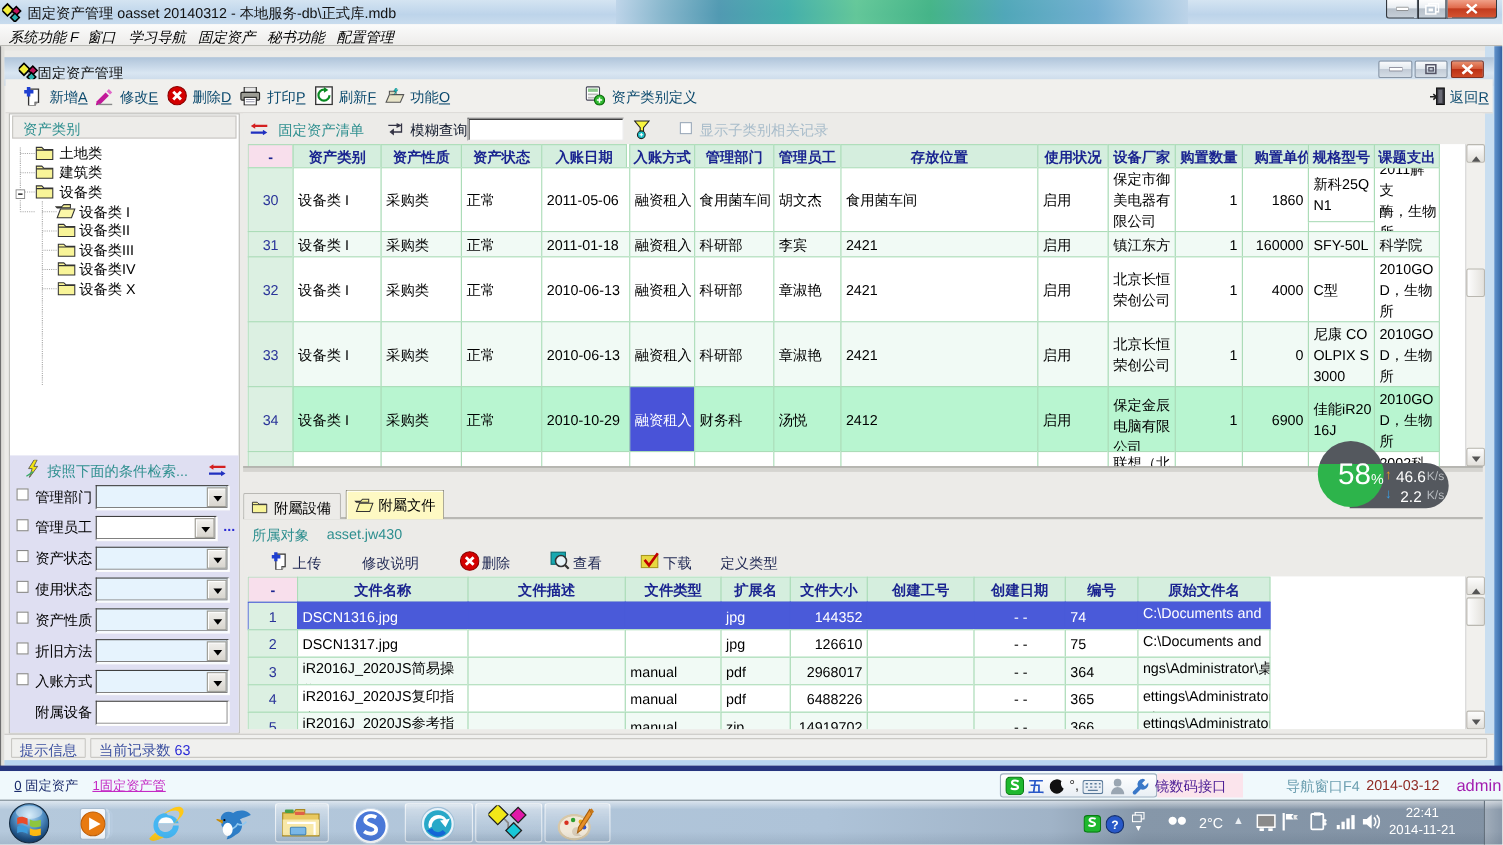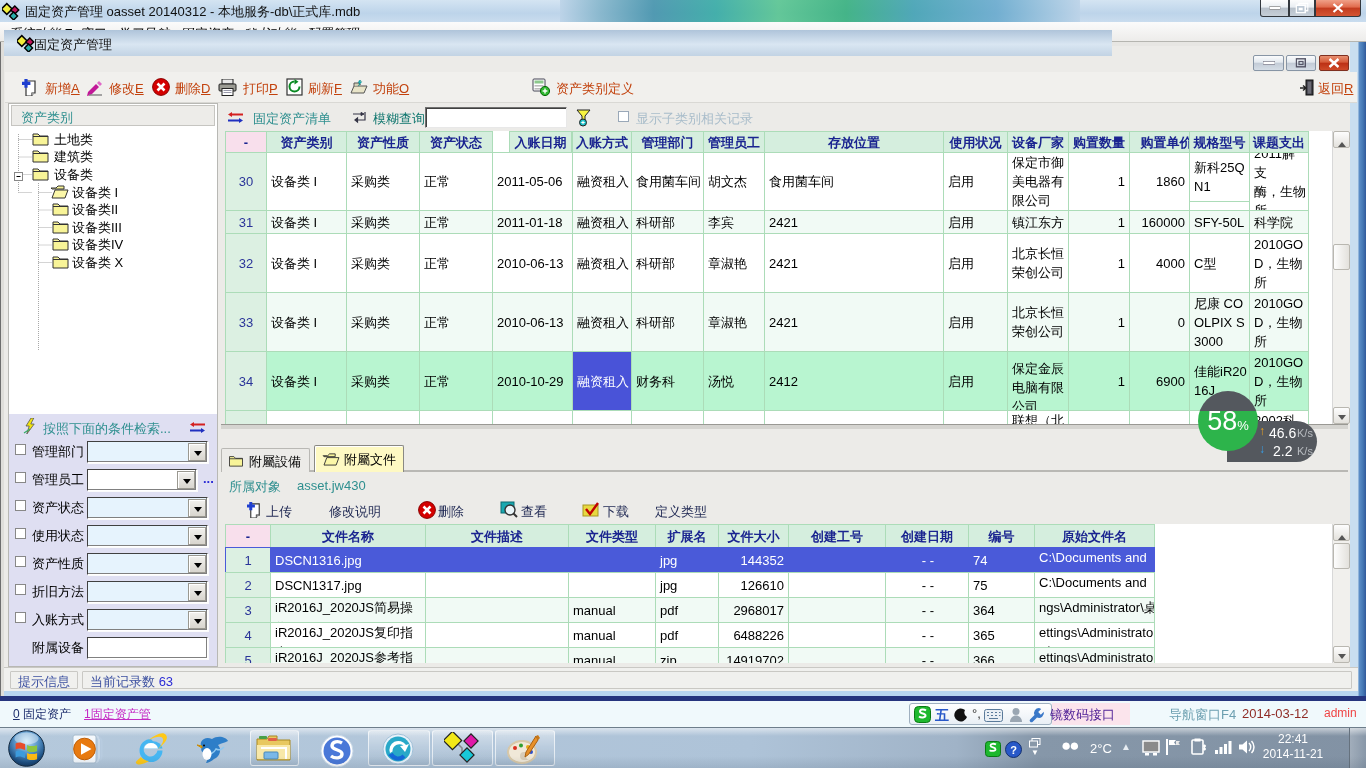--- a/index.html
+++ b/index.html
@@ -14,26 +14,26 @@
 .cap.cl{background:linear-gradient(#F0A088,#E06A4C 45%,#C23B1E 50%,#D45533);}
 .cap .glyph,.cap2 .glyph{position:absolute;left:50%;top:50%;transform:translate(-50%,-50%);}
 
 #mb{left:0;top:22px;width:1366px;height:20px;background:linear-gradient(#FBFBFB,#EDECEA);border-bottom:1px solid #B5B5B0;font-size:13px;color:#000;font-style:italic;}
 #mb span{position:absolute;top:3px;}
 #gap{left:0;top:42px;width:1366px;height:4px;background:#E7E6E3;}
 
 #lb{left:0;top:42px;width:4px;height:659px;background:#DFDEDA;border-left:1px solid #6E6E6E;}
 #rb{right:0;top:42px;width:16px;height:659px;background:linear-gradient(90deg,#C9DEF0 0%,#C9DEF0 50%,#5E8FC8 56%,#4578B4 80%,#31599B 100%);}
 
-#it{left:4px;top:30px;width:1108px;height:26px;background:linear-gradient(#AFC4DA,#D9E6F2 55%,#C2D3E4);}
+#it{left:4px;top:52px;width:1354px;height:26px;background:linear-gradient(#AFC4DA,#D9E6F2 55%,#C2D3E4);}
 #it .ttl{left:30px;top:6px;font-size:13px;color:#111;}
 .cap2{top:55px;height:16px;border:1px solid #8795A5;border-radius:2px;background:linear-gradient(#FAFBFC,#E3E9EF 45%,#C2CBD6 50%,#D5DDE6);}
 .cap2.cl{background:linear-gradient(#E89070,#D55A38 45%,#BC3014 50%,#CE4A28);border-color:#803020;}
 
-#tbar{left:5px;top:72px;width:1352px;height:31px;background:#F1F0ED;border-bottom:1px solid #D9D8D4;font-size:13px;color:#c2410c;}
+#tbar{left:5px;top:72px;width:1352px;height:31px;background:#F1F0ED;border-bottom:1px solid #D9D8D4;font-size:13px;color:#0c4a6e;}
 #tbar .it{position:absolute;top:8px;white-space:nowrap;}
 #tbar u{text-decoration:underline;}
 
 #lpanel{left:8px;top:103px;width:210px;height:564px;background:#FFFFFF;border:1px solid #B8B8B4;}
 #lphdr{left:11px;top:105px;width:204px;height:21px;background:#EDECE9;border:1px solid #C6C5C1;color:#2E8F8F;font-size:13px;padding:3px 0 0 9px;}
 #tree{left:10px;top:128px;width:206px;height:285px;background:#fff;font-size:13px;color:#000;}
 .trow{position:absolute;height:18px;white-space:nowrap;}
 
 #spanel{left:9px;top:414px;width:208px;height:252px;background:#DFDFF2;}
 #spanel .shdr{position:absolute;left:2px;top:3px;width:204px;height:20px;color:#2E8F8F;font-size:13px;}
@@ -78,21 +78,21 @@
 
 #task{left:0;top:727px;width:1366px;height:41px;background:linear-gradient(90deg,#B5C9DC 0%,#AEC3D8 55%,#A0B3C7 70%,#8697A9 76%,#8292A4 100%);border-top:1px solid #6E7E8B;}
 #task:after{content:"";position:absolute;left:0;top:0;width:100%;height:100%;background:linear-gradient(rgba(255,255,255,0) 70%,rgba(40,60,80,.12));}
 #task:before{content:"";position:absolute;left:0;top:0;width:100%;height:8px;background:linear-gradient(rgba(255,255,255,.55),rgba(255,255,255,0));}
 .tkbtn{position:absolute;top:2px;height:36px;border:1px solid rgba(255,255,255,.65);border-radius:3px;background:linear-gradient(rgba(255,255,255,.45),rgba(255,255,255,.12) 50%,rgba(120,140,160,.18));}
 #tray{position:absolute;right:0;top:0;width:400px;height:41px;color:#fff;}
 #clock{position:absolute;right:28px;top:4px;width:90px;text-align:center;color:#fff;font-size:12px;line-height:15px;}
 #showdesk{position:absolute;right:0;top:0;width:17px;height:41px;border-left:1px solid #66727E;background:linear-gradient(90deg,rgba(255,255,255,.25),rgba(255,255,255,.05));}
 
 #pill{left:1227px;top:421px;width:90px;height:41px;background:#54585E;border-radius:0 21px 21px 0;color:#fff;font-size:14px;}
-#circ{left:1198px;top:391px;width:60px;height:60px;border-radius:50%;background:linear-gradient(#54585E 34%,#2DB44B 34%);color:#fff;text-align:center;}
+#circ{left:1198px;top:401px;width:60px;height:60px;border-radius:50%;background:linear-gradient(#54585E 34%,#2DB44B 34%);color:#fff;text-align:right;}
 .teal{color:#2E8F8F;}
 </style></head>
 <body>
 <div id="scr">
   <div class="abs" id="tb">
     <div class="abs band"></div>
     <svg class="abs" style="left:2px;top:2px" width="18" height="18" viewBox="0 0 18 18">
       <path d="M5 7 L9 7 L9 14 L11 14" stroke="#9aa0a8" stroke-width="1.3" fill="none"></path>
       <rect x="1" y="3.2" width="7.6" height="7.6" transform="rotate(45 4.8 7)" fill="#F2EE3C" stroke="#000" stroke-width="1.5"></rect>
       <rect x="10" y="5.2" width="5.6" height="5.6" transform="rotate(45 12.8 8)" fill="#C2145C" stroke="#000" stroke-width="1.4"></rect>
@@ -332,36 +332,36 @@
   <div class="abs" id="fbar" style="left:221px;top:103px;width:1127px;height:28px;background:#ECEBE8;font-size:13px;">
     <svg style="position:absolute;left:6px;top:8px" width="17" height="13" viewBox="0 0 17 13">
         <path d="M5 1 L1 3.5 L5 6 V4.5 H16 V2.5 H5 z" fill="#D42020"></path>
         <path d="M12 7 L16 9.5 L12 12 V10.5 H1 V8.5 h11 z" fill="#2030C0"></path>
       </svg>
     <span class="teal" style="position:absolute;left:32px;top:7px">固定资产清单</span>
     <svg style="position:absolute;left:131px;top:9px" width="15" height="12" viewBox="0 0 15 12">
         <path d="M1 2 h8 M9 0.5 L12 2 9 3.5 z" fill="#334" stroke="#334"></path>
         <path d="M13 0 v8 h-9 M5.5 6 L3 8 5.5 10 z" fill="none" stroke="#334" stroke-width="1.2"></path>
       </svg>
-    <span style="position:absolute;left:152px;top:7px;color:#0f766e">模糊查询</span>
+    <span style="position:absolute;left:152px;top:7px;color:#0f172a">模糊查询</span>
     <div style="position:absolute;left:204px;top:4px;width:142px;height:21px;background:#fff;border:1px solid #707070;border-right-color:#E8E8E8;border-bottom-color:#E8E8E8;box-shadow:inset 1px 1px 0 #404040;"></div>
     <svg style="position:absolute;left:355px;top:6px" width="15" height="18" viewBox="0 0 15 18">
         <path d="M1 1 h13 l-5 6 v6 l-3 3 v-9 z" fill="#F8F440" stroke="#222"></path>
         <circle cx="7" cy="13.5" r="3.5" fill="#18C0C8" stroke="#222"></circle>
         <path d="M7 11.8 v3.4 M5.3 13.5 h3.4" stroke="#fff"></path>
       </svg>
     <span style="position:absolute;left:397px;top:8px;width:11px;height:11px;background:#fff;border:1px solid #9AA8B8"></span>
     <span style="position:absolute;left:415px;top:7px;color:#A8BCCA">显示子类别相关记录</span>
   </div>
   <div class="abs" id="maingrid" style="left:225px;top:131px;width:1107px;height:293px;background:#fff;overflow:hidden;">
 <div class="c hd rnh" style="left:0px;top:0px;width:42px;height:22px">-</div>
 <div class="c hd" style="left:41px;top:0px;width:81px;height:22px">资产类别</div>
 <div class="c hd" style="left:121px;top:0px;width:74px;height:22px">资产性质</div>
 <div class="c hd" style="left:194px;top:0px;width:74px;height:22px">资产状态</div>
-<div class="c hd" style="left:284px;top:0px;width:63px;height:22px">入账日期</div>
+<div class="c hd" style="left:267px;top:0px;width:78px;height:22px">入账日期</div>
 <div class="c hd" style="left:347px;top:0px;width:60px;height:22px">入账方式</div>
 <div class="c hd" style="left:406px;top:0px;width:73px;height:22px">管理部门</div>
 <div class="c hd" style="left:478px;top:0px;width:62px;height:22px">管理员工</div>
 <div class="c hd" style="left:539px;top:0px;width:180px;height:22px">存放位置</div>
 <div class="c hd" style="left:718px;top:0px;width:65px;height:22px">使用状况</div>
 <div class="c hd" style="left:782px;top:0px;width:62px;height:22px">设备厂家</div>
 <div class="c hd" style="left:843px;top:0px;width:62px;height:22px">购置数量</div>
 <div class="c hd" style="left:904px;top:0px;width:75px;height:22px">购置单价</div>
 <div class="c hd" style="left:964px;top:0px;width:61px;height:22px">规格型号</div>
 <div class="c hd" style="left:1024px;top:0px;width:60px;height:22px">课题支出</div>
@@ -607,21 +607,21 @@
           <path d="M1 15 c0-4 3-6.5 6-6.5 s6 2.5 6 6.5 z" fill="#9AA6B2"></path>
         </svg>
       <svg style="position:absolute;left:119px;top:3px" width="16" height="16" viewBox="0 0 16 16">
           <path d="M10 1 a5 5 0 0 0-4.5 7 L1 12.5 a1.8 1.8 0 0 0 2.5 2.5 L8 10.5 a5 5 0 0 0 6.8-5.8 l-3 3 -2.6-2.6 3-3 A5 5 0 0 0 10 1 z" fill="#3A78C8"></path>
         </svg>
     </div>
     <div style="position:absolute;left:1052px;top:2px;width:78px;height:22px;background:#FBE4EC;"></div>
     <span style="position:absolute;left:1050px;top:5px;color:#4c1d95;font-size:13px">镜数码接口</span>
     <span style="position:absolute;left:1169px;top:5px;color:#6C9FB0;font-size:13px">导航窗口F4</span>
     <span style="position:absolute;left:1242px;top:5px;color:#8F2B25;font-size:13px">2014-03-12</span>
-    <span style="position:absolute;left:1324px;top:5px;color:#ef4444;font-size:12px">admin</span>
+    <span style="position:absolute;left:1324px;top:5px;color:#a21caf;font-size:15px">admin</span>
   </div>
   <div class="abs" id="task">
     <svg style="position:absolute;left:8px;top:2px" width="37" height="37" viewBox="0 0 37 37">
       <defs>
           <radialGradient id="orb" cx="50%" cy="30%" r="75%">
             <stop offset="0%" stop-color="#BFE3F7"></stop>
             <stop offset="45%" stop-color="#5593C8"></stop>
             <stop offset="80%" stop-color="#1B4C7E"></stop>
             <stop offset="100%" stop-color="#0E2E52"></stop>
           </radialGradient>

